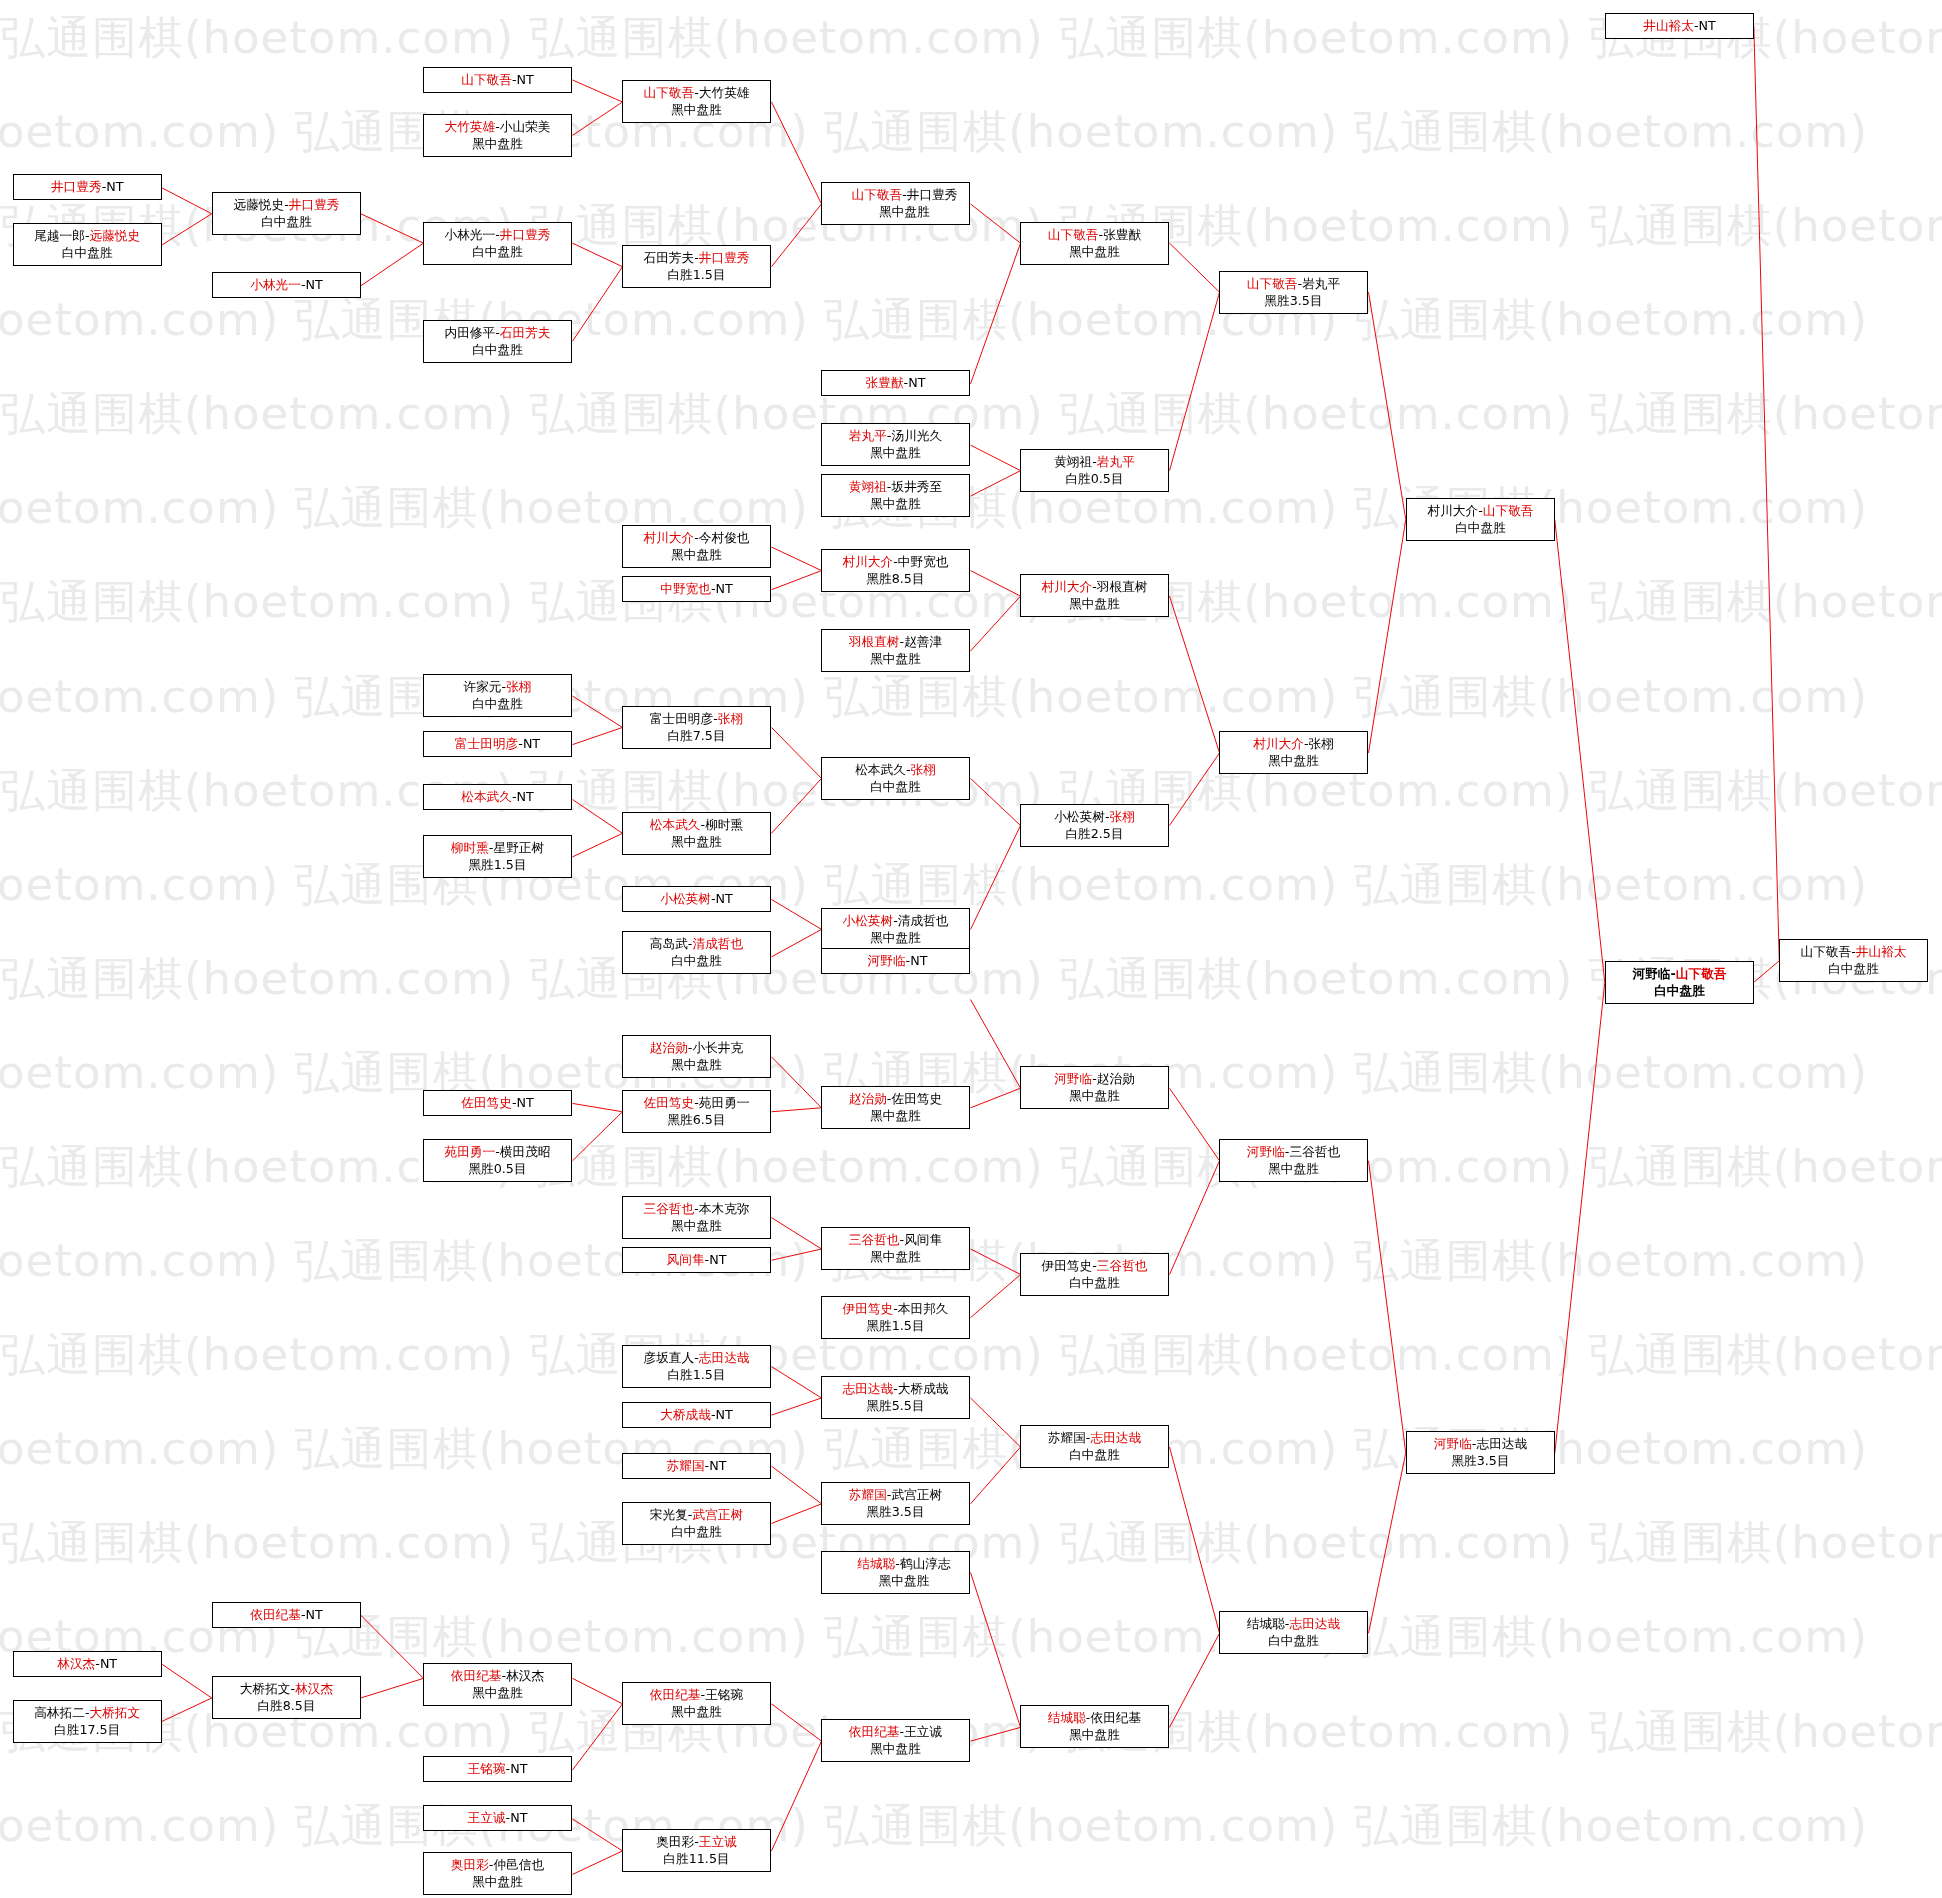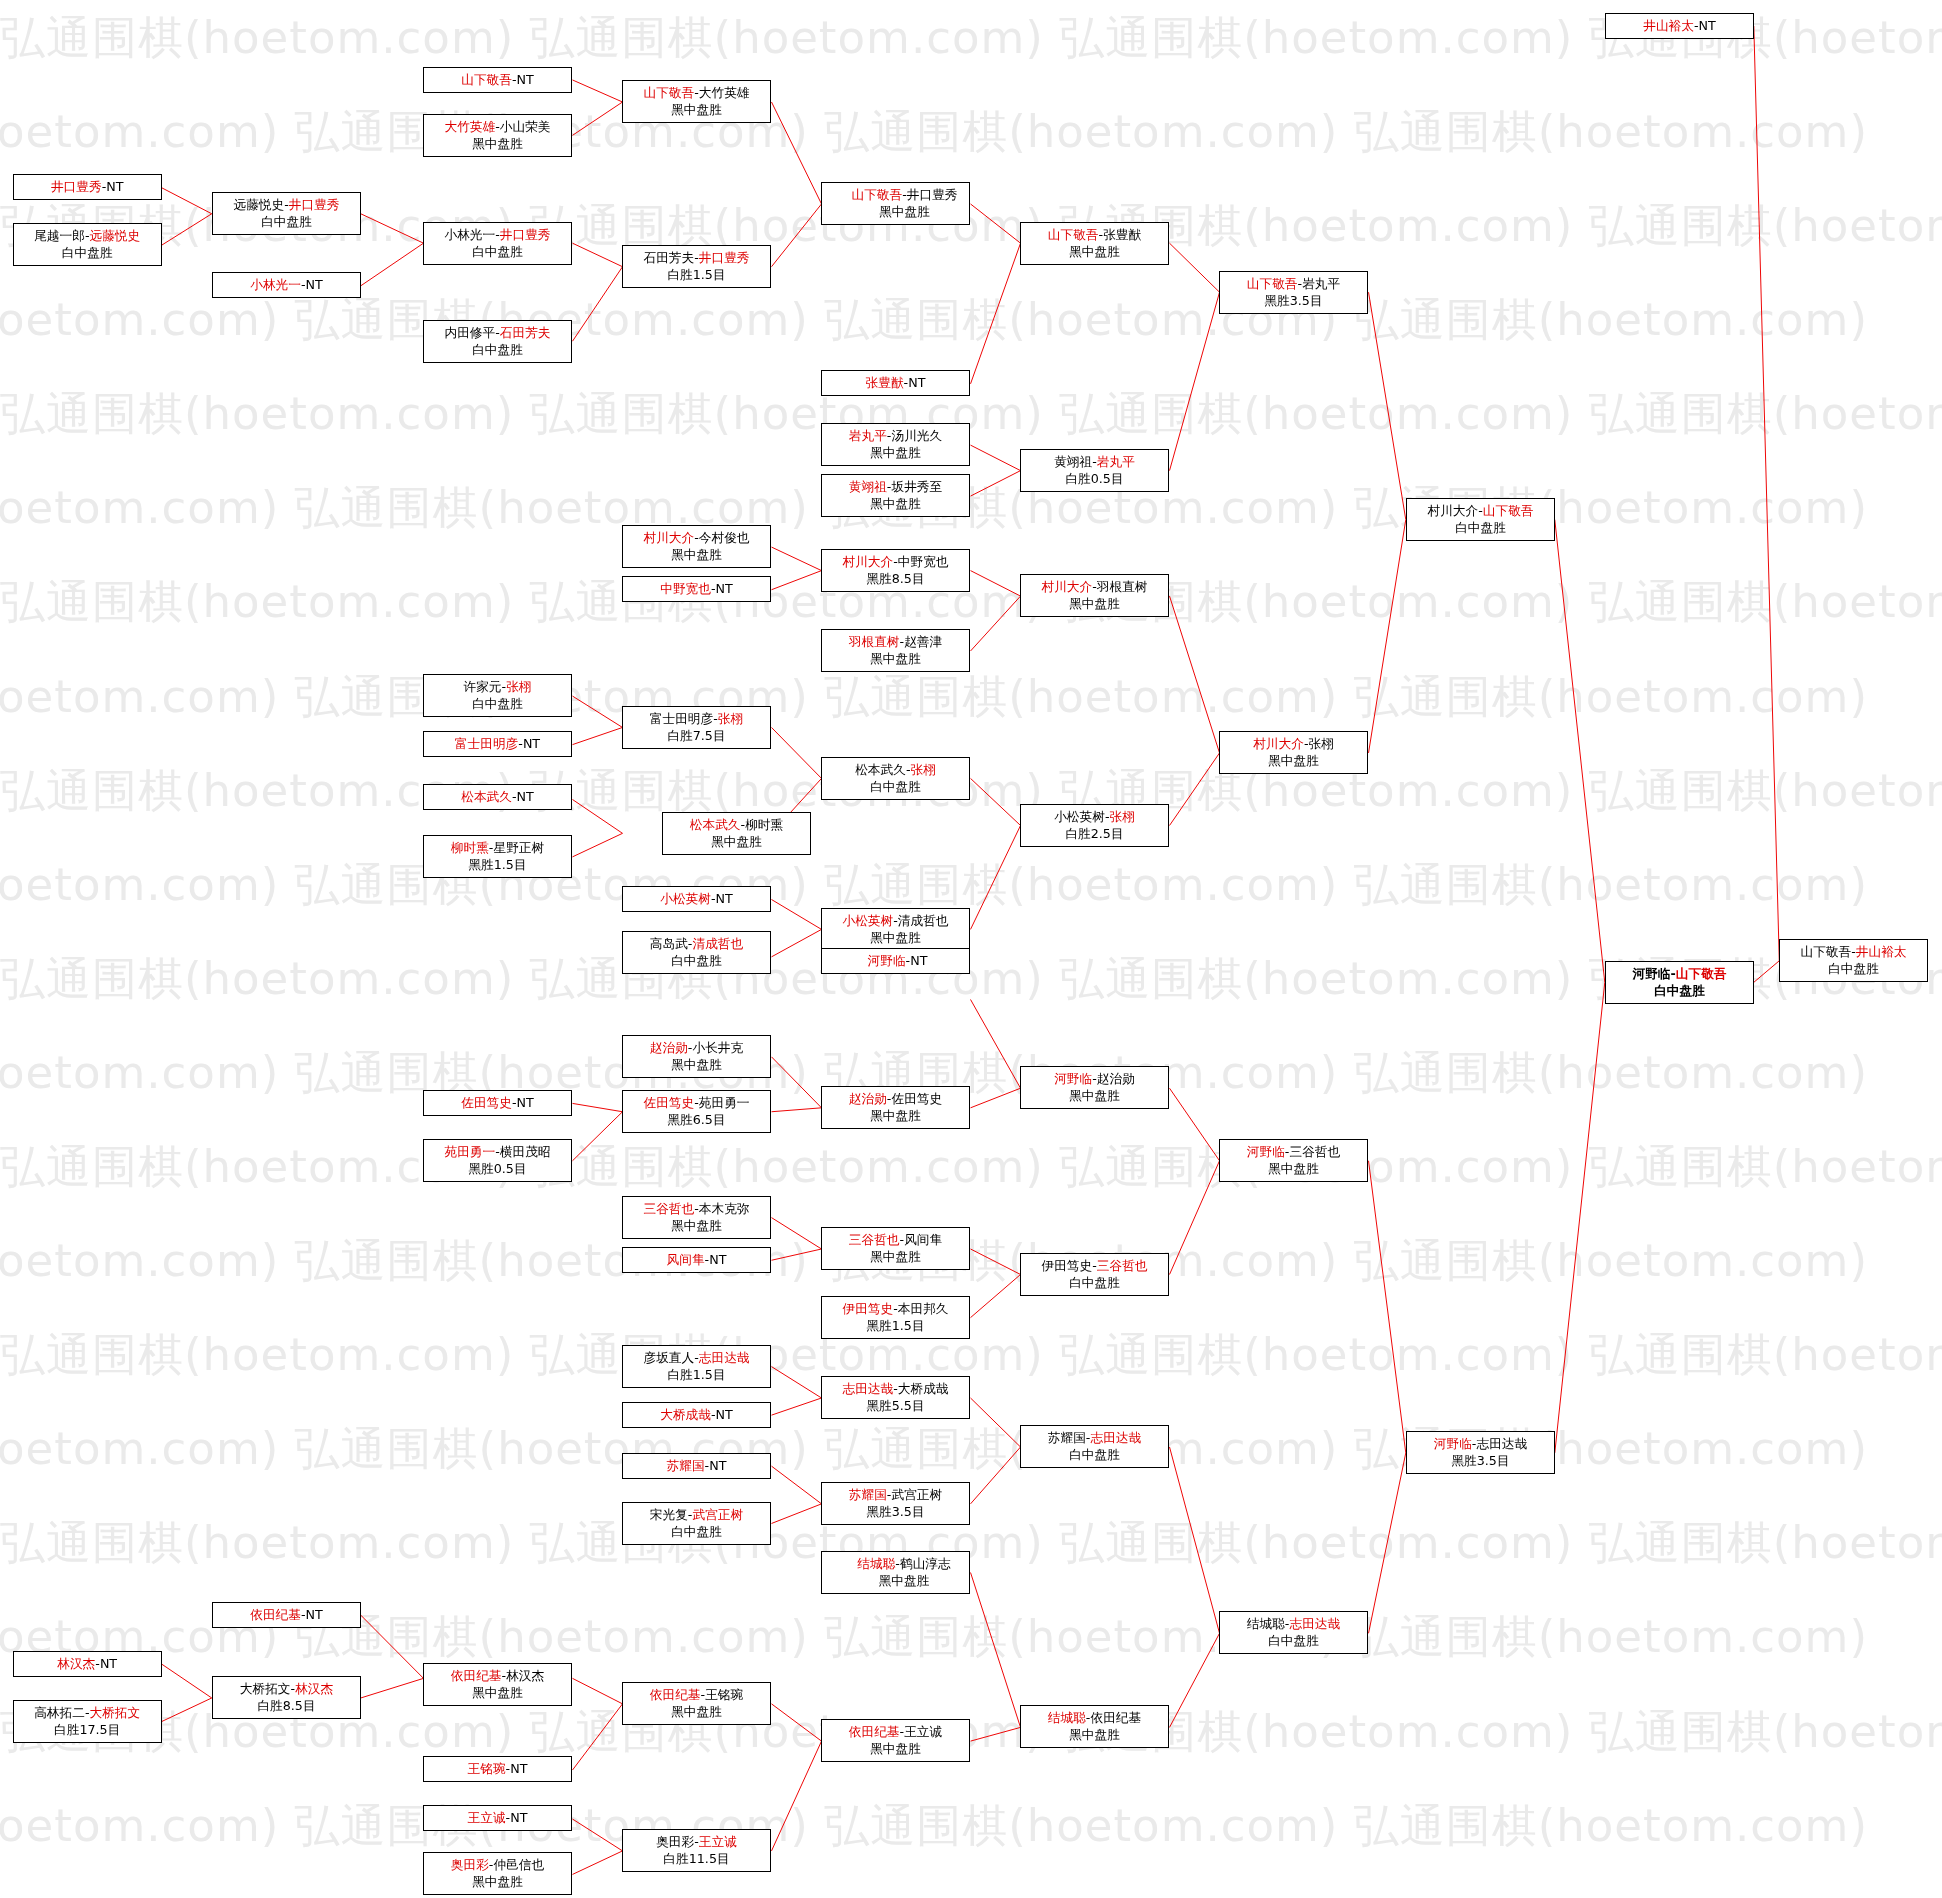--- a/index.html
+++ b/index.html
@@ -218,21 +218,21 @@
         <div><span>富士田明彦-</span><span class="r">张栩</span></div>
         <div>白胜7.5目</div>
       </div>
       <div class="node" style="left: 423px; top: 784px;">
         <div><span class="r">松本武久</span><span>-NT</span></div>
       </div>
       <div class="node" style="left: 423px; top: 835px;">
         <div><span class="r">柳时熏</span><span>-星野正树</span></div>
         <div>黑胜1.5目</div>
       </div>
-      <div class="node" style="left: 622px; top: 812px; margin-left: 40px;">
+      <div class="node" style="left: 622px; top: 812px;">
         <div><span class="r">松本武久</span><span>-柳时熏</span></div>
         <div>黑中盘胜</div>
       </div>
       <div class="node" style="left: 821px; top: 757px;">
         <div><span>松本武久-</span><span class="r">张栩</span></div>
         <div>白中盘胜</div>
       </div>
       <div class="node" style="left: 1219px; top: 731px;">
         <div><span class="r">村川大介</span><span>-张栩</span></div>
         <div>黑中盘胜</div>

